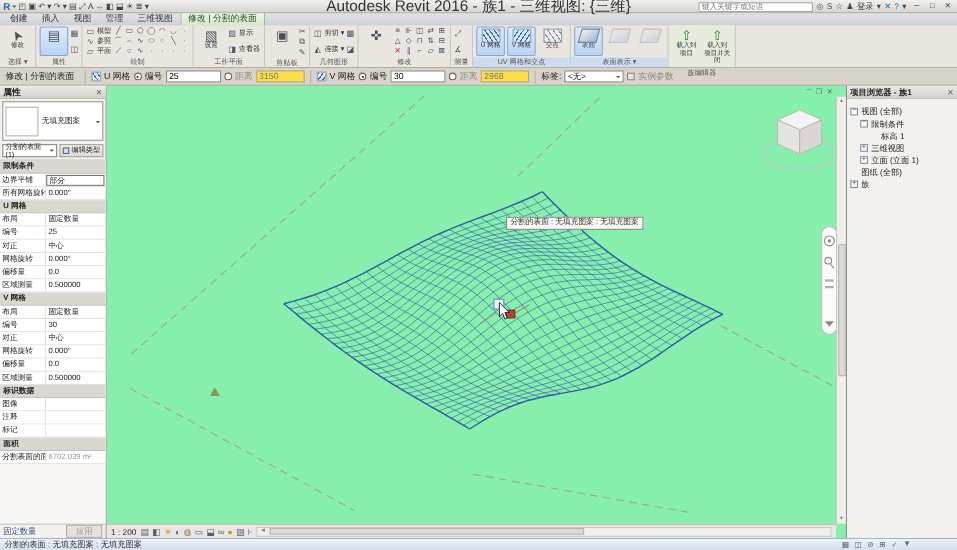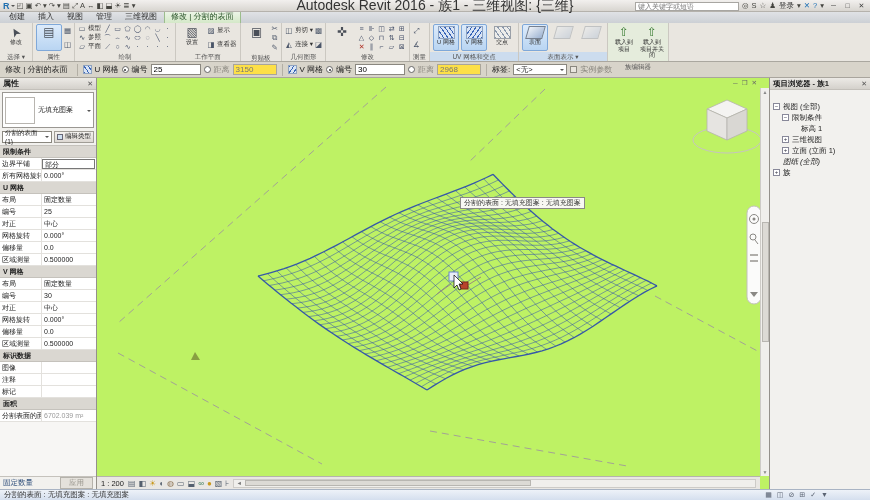--- a/index.html
+++ b/index.html
@@ -82,36 +82,36 @@
 .prow .pv{flex:1;padding:0 2px;overflow:hidden;white-space:nowrap}
 .prow.h{background:#dad7d1;font-weight:bold;border-bottom-color:#c5c2bc}
 .prow.h .ph{padding:0 3px}
 .pv.edit{border:1px solid #777;height:10px;line-height:9px;margin:1px 1px 0 0}
 .pv.ro{color:#999}
 .pfoot{height:13px;border-top:1px solid #c5c2bc;display:flex;align-items:center;justify-content:space-between;padding:0 3px;font-size:7.5px}
 .phelp{color:#33527d}
 .apply{border:1px solid #b5b2ab;background:#e4e1db;color:#9a978f;padding:0 8px;font-size:7.5px;line-height:10px}
 
 
-.viewport{flex:1;position:relative;background:#bef264;border-right:1px solid #94918b;overflow:hidden}
+.viewport{flex:1;position:relative;background:#86efac;border-right:1px solid #94918b;overflow:hidden}
 #vpsvg{position:absolute;inset:0}
 .vtip{position:absolute;left:363px;top:119px;background:#f8f8f3;border:1px solid #8a8986;padding:0 3px;font-size:7px;line-height:10px;white-space:nowrap;color:#333}
 .vwc{position:absolute;top:1px;right:12px;display:flex;gap:4px;font-size:6.5px;color:#666}
 .vscroll{position:absolute;right:0;top:10px;bottom:13px;width:9px;background:#f0efec;border-left:1px solid #cdcbc7;display:flex;flex-direction:column;align-items:center;justify-content:space-between;font-size:5px;color:#888;padding:1px 0}
 .vthumb{width:7px;height:120px;background:#dcdad5;border:1px solid #b8b6b1}
 .vcb{position:absolute;left:0;right:9px;bottom:0;height:13px;background:#e9e7e3;border-top:1px solid #b5b2ac;display:flex;align-items:center;gap:4px;padding:0 4px;font-size:7.5px}
 .vcb .vi{font-size:8px;line-height:11px}
 .hscroll{flex:1;height:9px;background:#f0efec;border:1px solid #cdcbc7;display:flex;align-items:center}
 .harrow{font-size:5.5px;padding:0 2px;color:#777}
 .hthumb{height:6px;flex:0 0 55%;background:#dcdad5;border:1px solid #b8b6b1;margin-left:1px}
 
 
 .browser{width:100px;background:#f2f1ee;display:flex;flex-direction:column;font-size:7.5px}
 .bhead{height:12px;background:linear-gradient(#eceae6,#d4d1cb);display:flex;align-items:center;padding:0 3px;font-weight:bold;font-size:7.5px;border-bottom:1px solid #c3c0ba;white-space:nowrap}
-.btree{flex:1;padding-top:11px}
+.btree{flex:1;padding-top:6px}
 .titem{display:flex;align-items:center;height:11px;gap:3px;white-space:nowrap}
 .exp{width:7px;height:7px;border:1px solid #889;background:#fff;font-size:6px;line-height:5px;text-align:center;flex:0 0 7px;color:#334}
 .exp.none{visibility:hidden}
 
 
 .statusbar{height:11px;background:linear-gradient(#eef2f8,#d5dfee);border-top:1px solid #a9b4c4;display:flex;align-items:center;padding:0 4px;font-size:7.5px;color:#333}
 .sb-icons{margin-left:auto;display:flex;gap:5px;padding-right:38px;color:#5a6372;font-size:7px}
 </style>
 </head>
 <body>
@@ -665,21 +665,21 @@
             <span class="tlbl">标高 1</span>
           </div>
           <div class="titem" style="padding-left: 12px;">
             <span class="exp">+</span>
             <span class="tlbl">三维视图</span>
           </div>
           <div class="titem" style="padding-left: 12px;">
             <span class="exp">+</span>
             <span class="tlbl">立面 (立面 1)</span>
           </div>
-          <div class="titem" style="padding-left: 3px; font-style: italic;">
+          <div class="titem" style="padding-left: 3px;">
             <span class="exp none"></span>
             <span class="tlbl">图纸 (全部)</span>
           </div>
           <div class="titem" style="padding-left: 3px;">
             <span class="exp">+</span>
             <span class="tlbl">族</span>
           </div>
         </div>
     </div>
 

